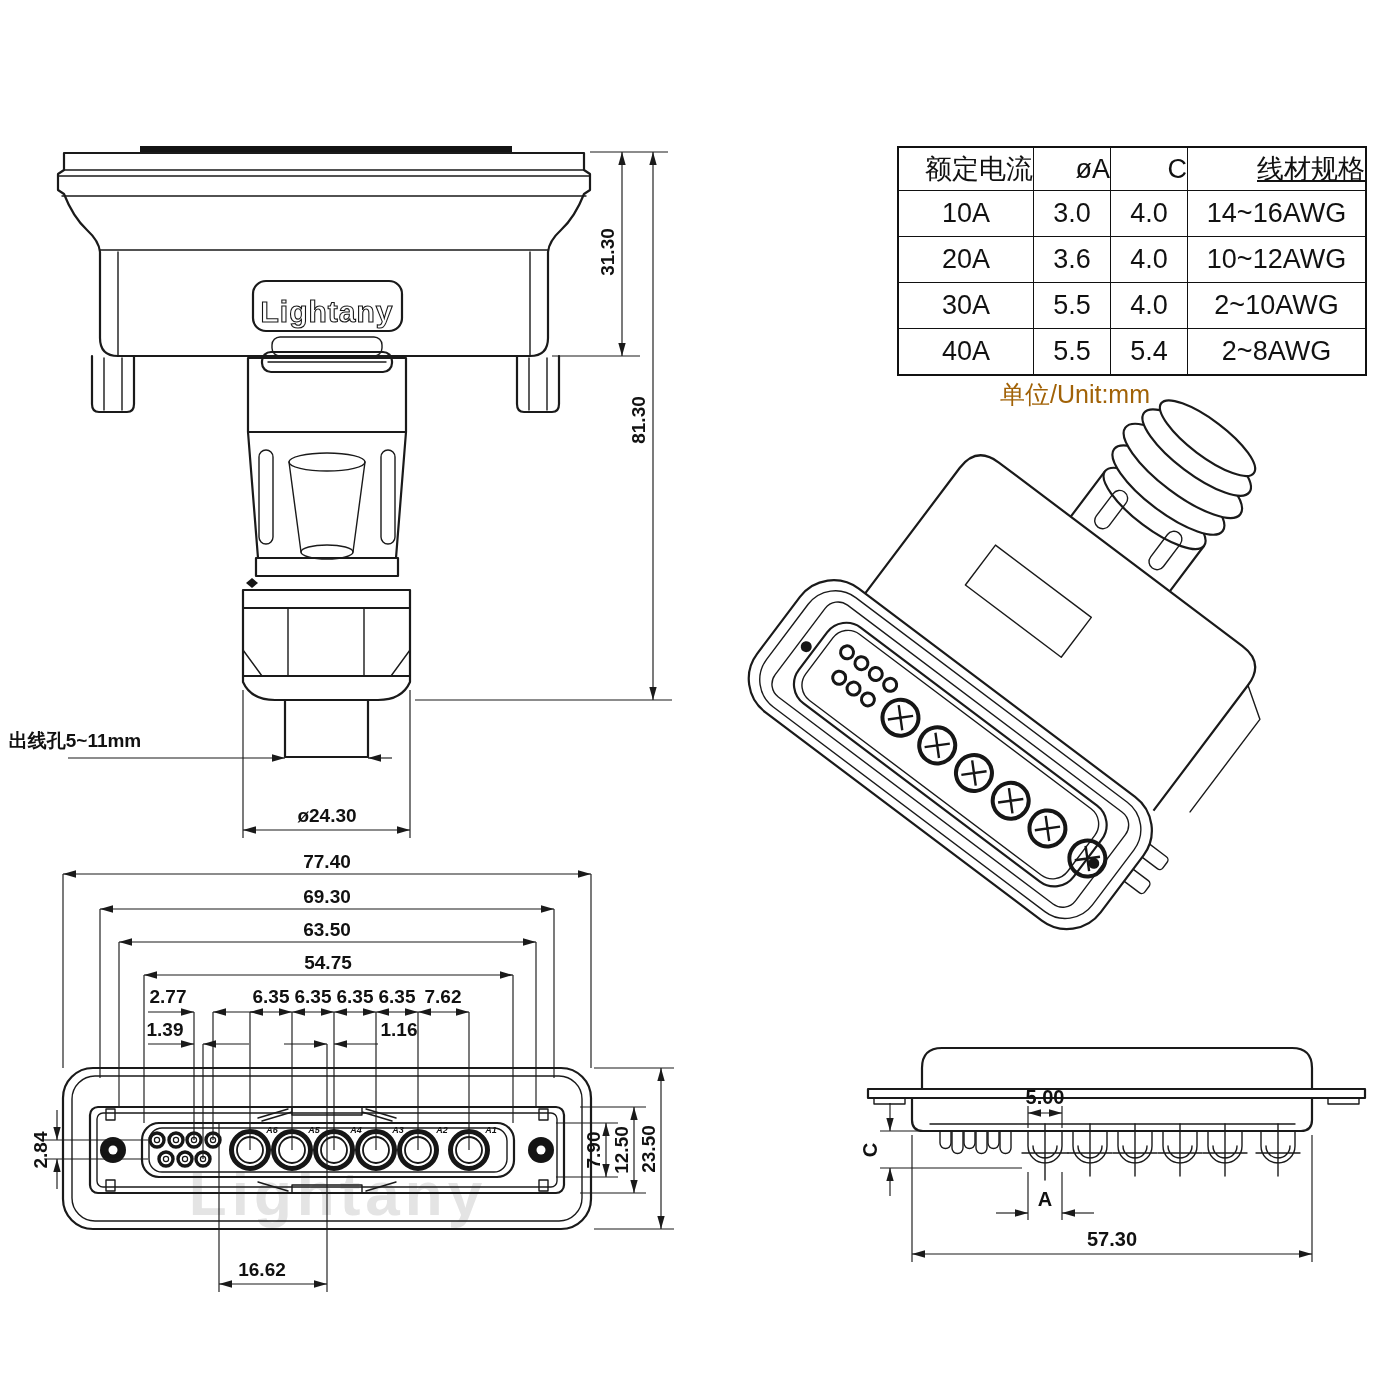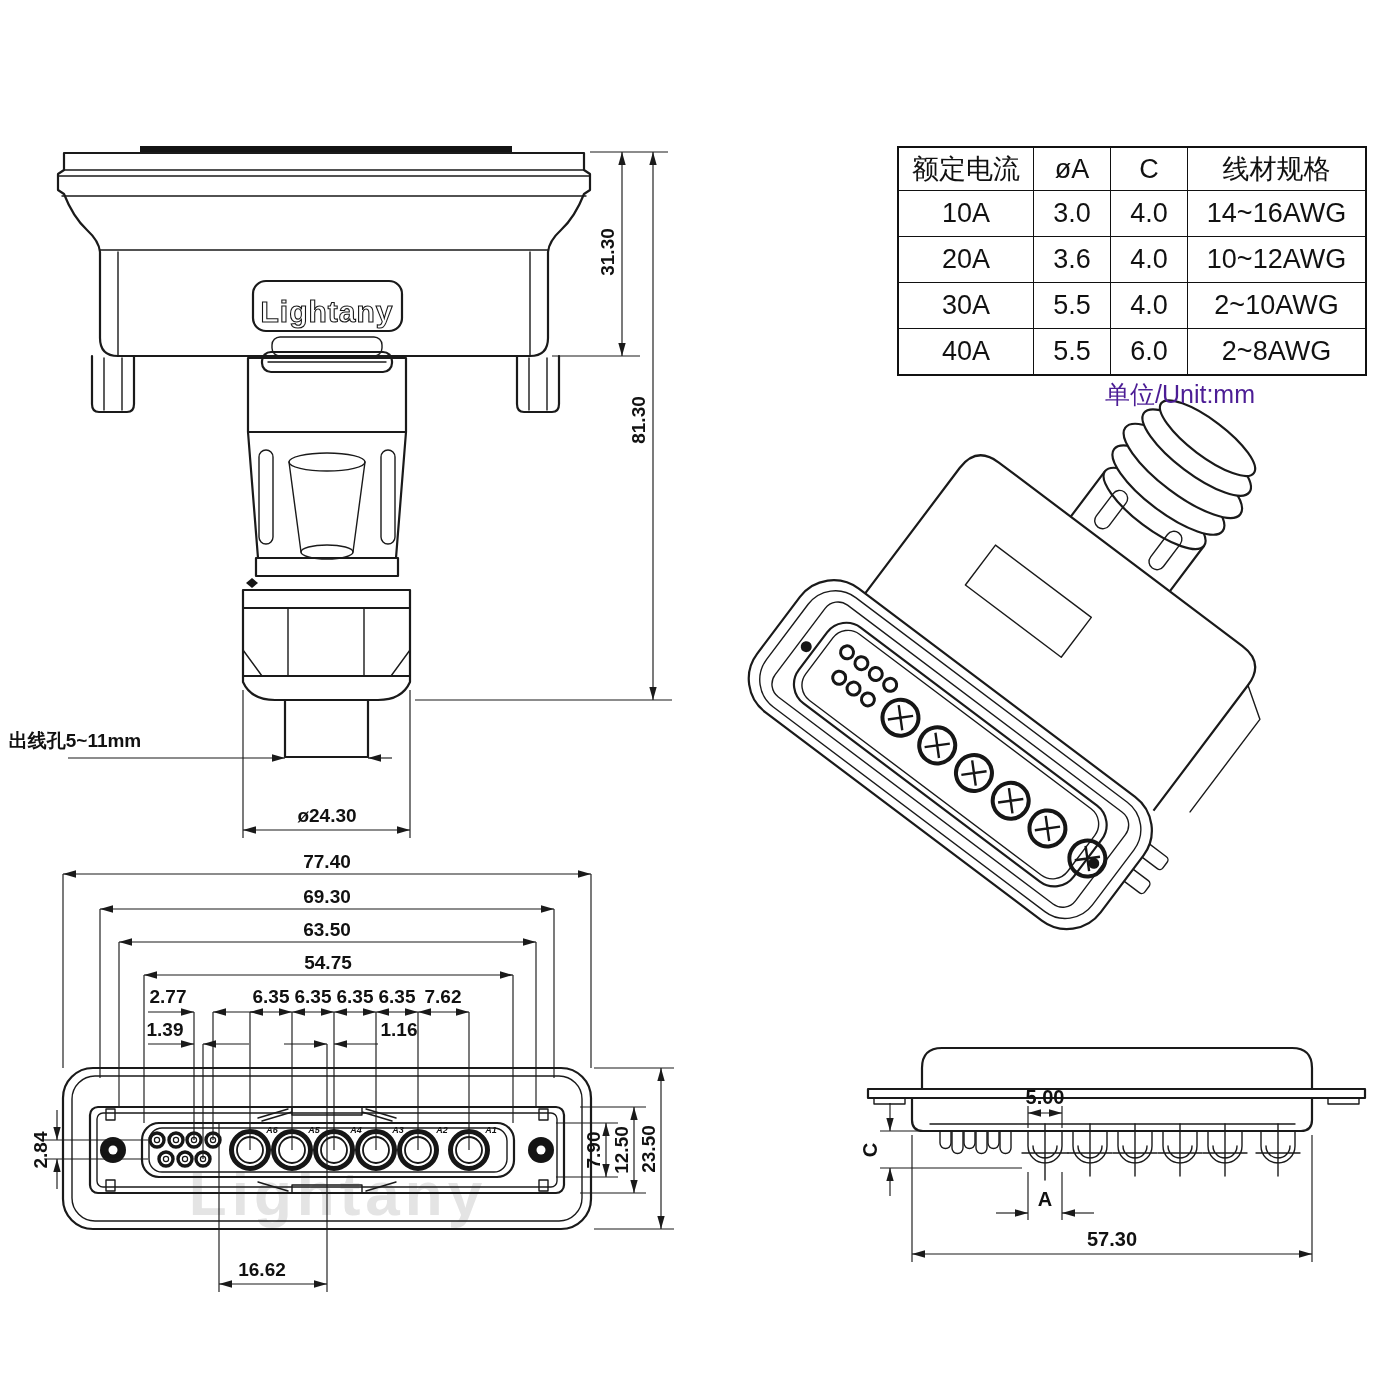--- a/index.html
+++ b/index.html
@@ -15,25 +15,25 @@
   .dtb {font:700 20px "Liberation Sans",sans-serif;fill:#111;text-anchor:middle;}
   .pin {font:italic 700 9px "Liberation Sans",sans-serif;fill:#111;text-anchor:middle;}
   .wm  {font:700 62px "Liberation Sans",sans-serif;fill:#e4e4e4;letter-spacing:5px;text-anchor:middle;}
   .logo{font:700 30px "Liberation Sans",sans-serif;fill:#fff;stroke:#161616;stroke-width:1.1;
         letter-spacing:1px;text-anchor:middle;}
   
   #spec{position:absolute;left:897px;top:146px;border-collapse:collapse;table-layout:fixed;}
   #spec td,#spec th{border:1.6px solid #111;text-align:center;vertical-align:middle;
         font:400 27px "Liberation Sans",sans-serif;color:#111;padding:0;}
   #spec{border:2.5px solid #111;}
-  #spec th{font-weight:400;height:42px;}
+  #spec th{font-weight:400;height:42px;text-align:right;}
   #spec td{height:45px;}
-  .c0{width:134px;} .c1{width:76px;margin-top:26px;} .c2{width:76px;} .c3{width:177px;}
-  #unit{position:absolute;left:1000px;top:378px;width:360px;text-align:center;
-        font:400 25px "Liberation Sans",sans-serif;color:#4c1d95;}
+  .c0{width:134px;} .c1{width:76px;margin-top:26px;} .c2{width:76px;} .c3{width:177px;text-decoration:underline;}
+  #unit{position:absolute;left:1000px;top:378px;width:360px;text-align:left;
+        font:400 25px "Liberation Sans",sans-serif;color:#a16207;}
 </style>
 </head>
 <body>
 
 <div id="canvas">
 
 <svg width="1400" height="1400" viewBox="0 0 1400 1400">
   <defs>
     <marker id="arr" viewBox="0 0 12 8" refX="12" refY="4" markerWidth="13" markerHeight="9" orient="auto-start-reverse" markerUnits="userSpaceOnUse">
       <path d="M12,4 L0,0.6 L0,7.4 Z" fill="#1a1a1a"></path>
@@ -315,20 +315,20 @@
   </tr>
   <tr>
     <td>30A</td>
     <td>5.5</td>
     <td>4.0</td>
     <td>2~10AWG</td>
   </tr>
   <tr>
     <td>40A</td>
     <td>5.5</td>
-    <td>6.0</td>
+    <td>5.4</td>
     <td>2~8AWG</td>
   </tr>
 </tbody>
     </table>
 <div id="unit">单位/Unit:mm</div>
 
 </div>
 
 </body></html>

